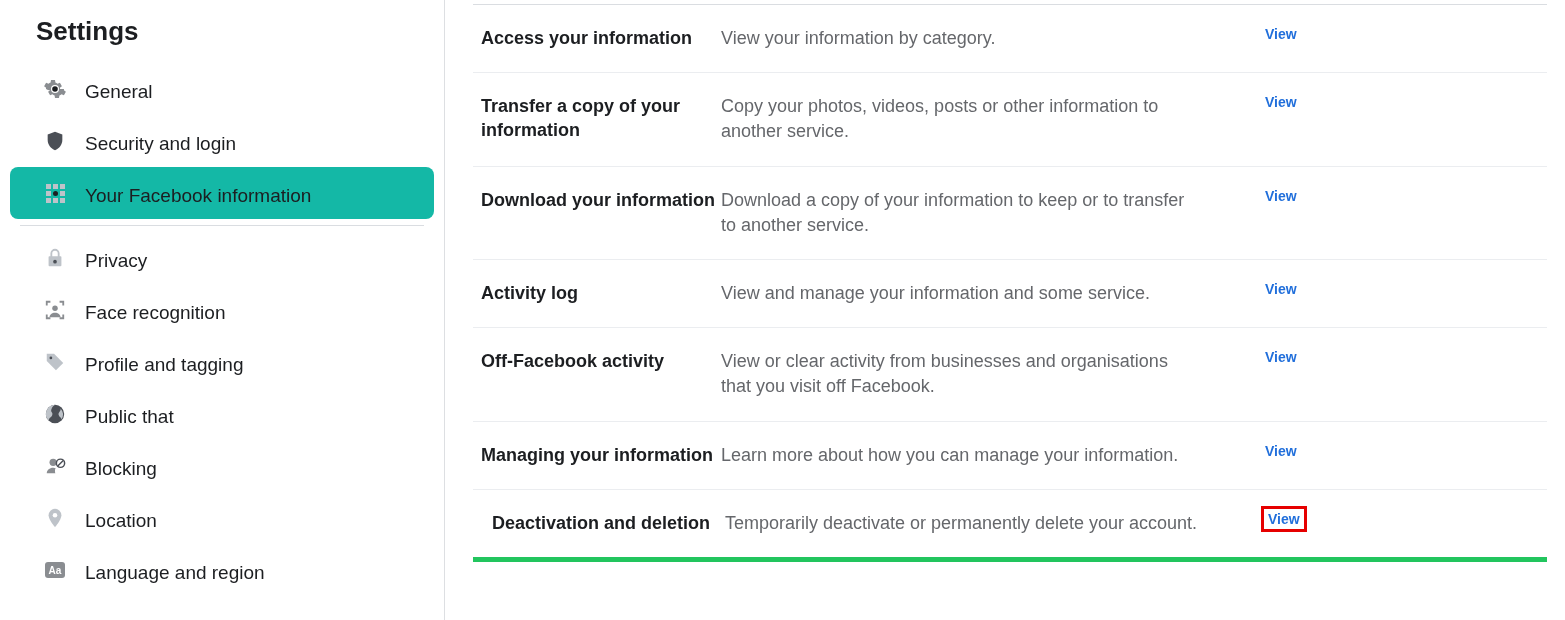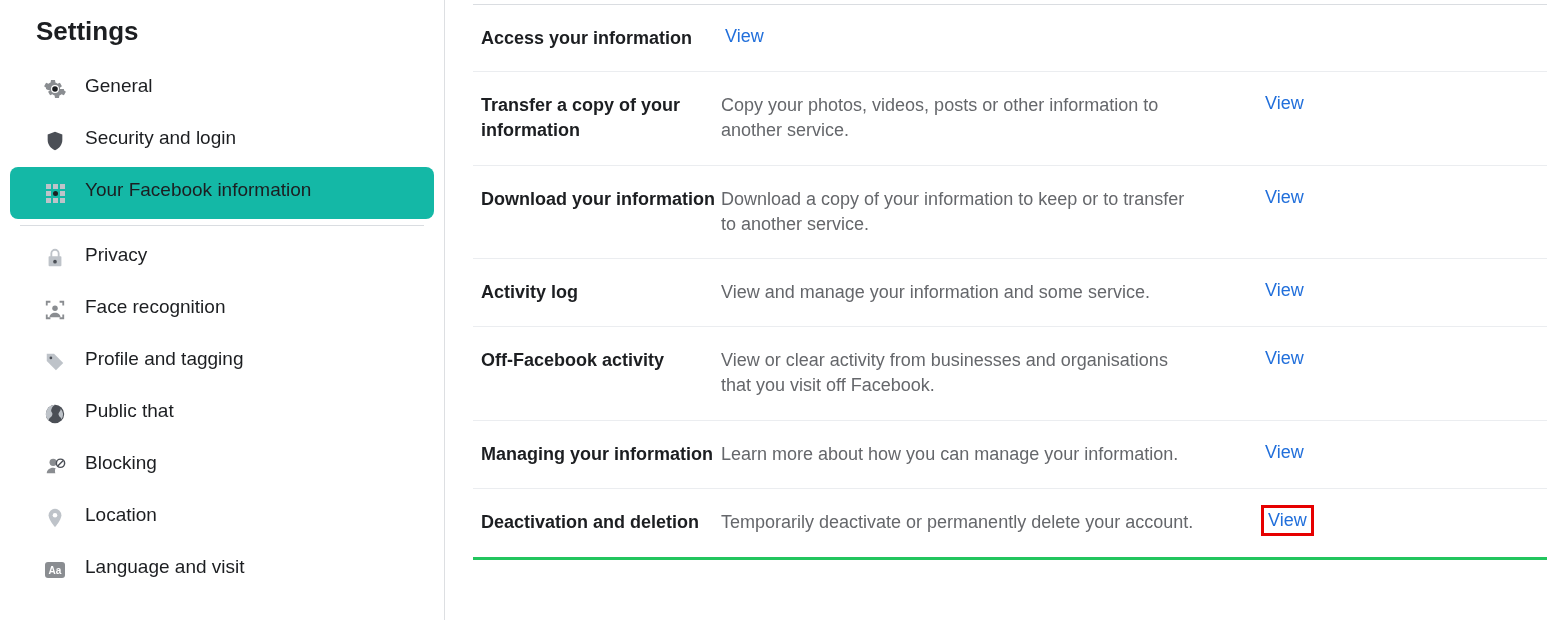--- a/index.html
+++ b/index.html
@@ -26,21 +26,21 @@
       border-right: 1px solid #dddfe2;
     }
     .sidebar-title {
       font-size: 26px;
       font-weight: 700;
       color: #1c1e21;
       margin: 4px 0 16px 26px;
     }
     .sidebar-item {
       display: flex;
-      align-items: flex-start;
+      align-items: flex-end;
       padding: 12px 10px;
       border-radius: 8px;
       cursor: pointer;
     }
     .sidebar-item.active {
       background: #14b8a6;
     }
     .sidebar-item .icon {
       width: 28px;
       height: 28px;
@@ -72,44 +72,46 @@
       border-top: 1px solid #dadde1;
       margin-top: 4px;
     }
     .row {
       display: flex;
       align-items: flex-start;
       padding: 21px 8px;
       border-bottom: 1px solid #ebedf0;
     }
     .row:last-child {
-      border-bottom: 3px solid #22c55e;
+      border-bottom: 5px solid #22c55e;
+      text-align: center;
     }
     .row-title {
       width: 240px;
       font-size: 18px;
       font-weight: 600;
       color: #1c1e21;
       flex-shrink: 0;
       line-height: 1.35;
     }
     .row-desc {
       flex: 1;
       font-size: 18px;
       color: #65676b;
       line-height: 1.4;
       padding-right: 60px;
       max-width: 540px;
     }
     .row-action {
-      font-size: 18px;
+      font-size: 14px;
       color: #216fdb;
       cursor: pointer;
       flex-shrink: 0;
       padding: 0 4px;
+      font-weight: bold;
     }
     .row-action.highlighted {
       border: 3px solid #e60000;
       padding: 2px 4px;
       margin-top: -5px;
     }
   </style>
 </head>
 <body>
 
@@ -218,29 +220,30 @@
       <span class="label">Location</span>
     </div>
 
     <div class="sidebar-item">
       <span class="icon">
         <svg width="24" height="24" viewBox="0 0 24 24">
             <rect x="2" y="4" width="20" height="16" rx="3" fill="#8a8d91"></rect>
             <text x="12" y="16" font-size="10" font-family="Arial" fill="#fff" text-anchor="middle" font-weight="600">Aa</text>
           </svg>
       </span>
-      <span class="label">Language and visit</span>
+      <span class="label">Language and region</span>
     </div>
   </div>
 
   <div class="main">
     <div class="main-border-top"></div>
 
     <div class="row">
       <div class="row-title">Access your information</div>
+      <div class="row-desc">View your information by category.</div>
       <a class="row-action">View</a>
     </div>
 
     <div class="row">
       <div class="row-title">Transfer a copy of your information</div>
       <div class="row-desc">Copy your photos, videos, posts or other information to another service.</div>
       <a class="row-action">View</a>
     </div>
 
     <div class="row">

